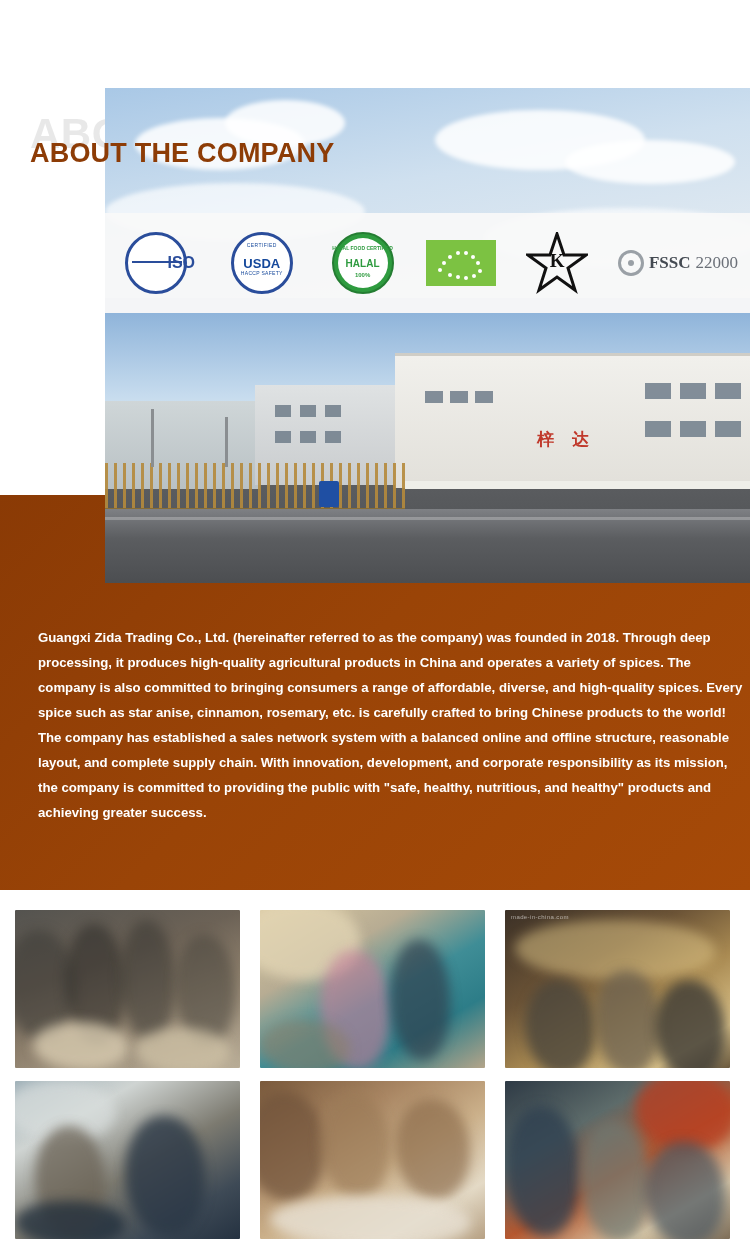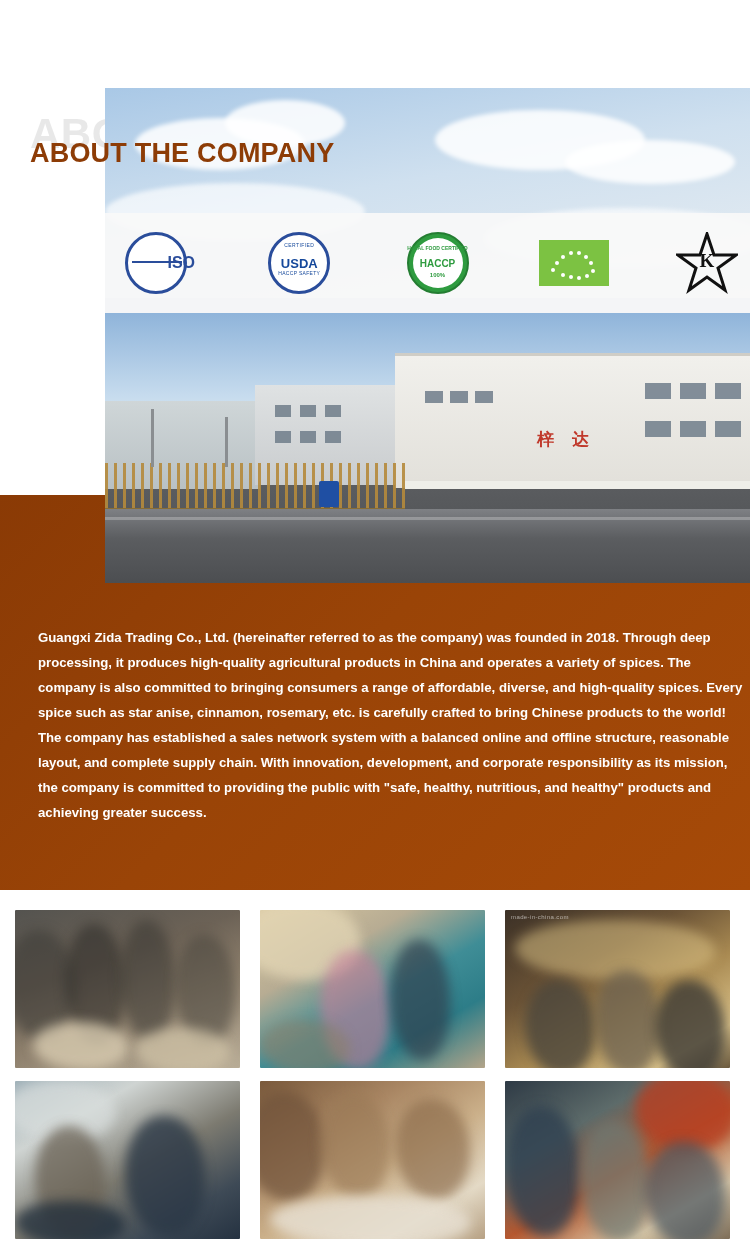--- a/index.html
+++ b/index.html
@@ -549,21 +549,21 @@
           <div class="haccp-label">USDA</div>
           <div class="haccp-sub">HACCP SAFETY</div>
         </div>
       </div>
 
       <div class="cert">
         <div class="cert-halal">
           <div class="halal-ring"></div>
           <div class="halal-inner"></div>
           <div class="halal-top">HALAL FOOD CERTIFIED</div>
-          <div class="halal-text">HACCP</div>
+          <div class="halal-text">HALAL</div>
           <div class="halal-bot">100%</div>
         </div>
       </div>
 
 
       <div class="cert">
         <div class="cert-eu">
           <svg class="eu-leaf" viewBox="0 0 70 46">
             <rect x="0" y="0" width="70" height="46" fill="#7cc242"></rect>
             <g fill="#ffffff">
@@ -586,20 +586,25 @@
 
       <div class="cert">
         <div class="cert-k">
           <svg class="k-star" viewBox="0 0 62 62">
             <polygon points="31,2 38,23 60,23 42,36 49,58 31,45 13,58 20,36 2,23 24,23" fill="none" stroke="#111111" stroke-width="3"></polygon>
           </svg>
           <div class="k-letter">K</div>
         </div>
       </div>
 
+      <div class="cert cert-fssc">
+        <span class="fssc-mark"></span>
+        <span class="fssc-text">FSSC</span>
+        <span class="fssc-num">22000</span>
+      </div>
     </div>
 
     <div class="factory">
       <div class="fac-sky"></div>
       <div class="fac-building-3"></div>
       <div class="fac-building-2"></div>
       <div class="fac-building"></div>
       <div class="fac-window" style="left:540px;top:70px;width:26px;height:16px;"></div>
       <div class="fac-window" style="left:575px;top:70px;width:26px;height:16px;"></div>
       <div class="fac-window" style="left:610px;top:70px;width:26px;height:16px;"></div>

